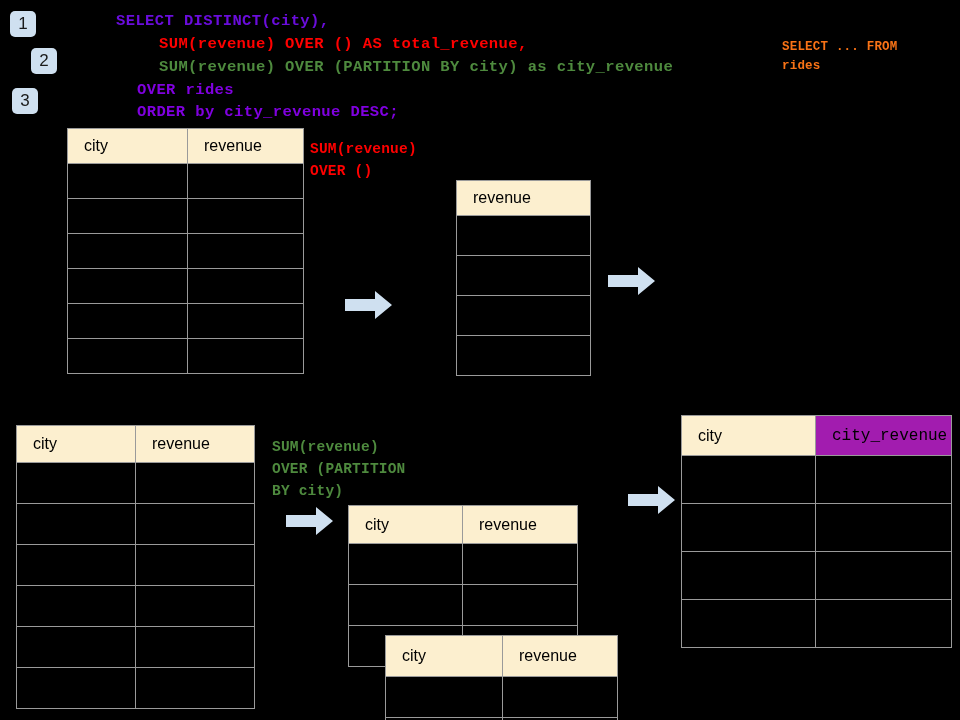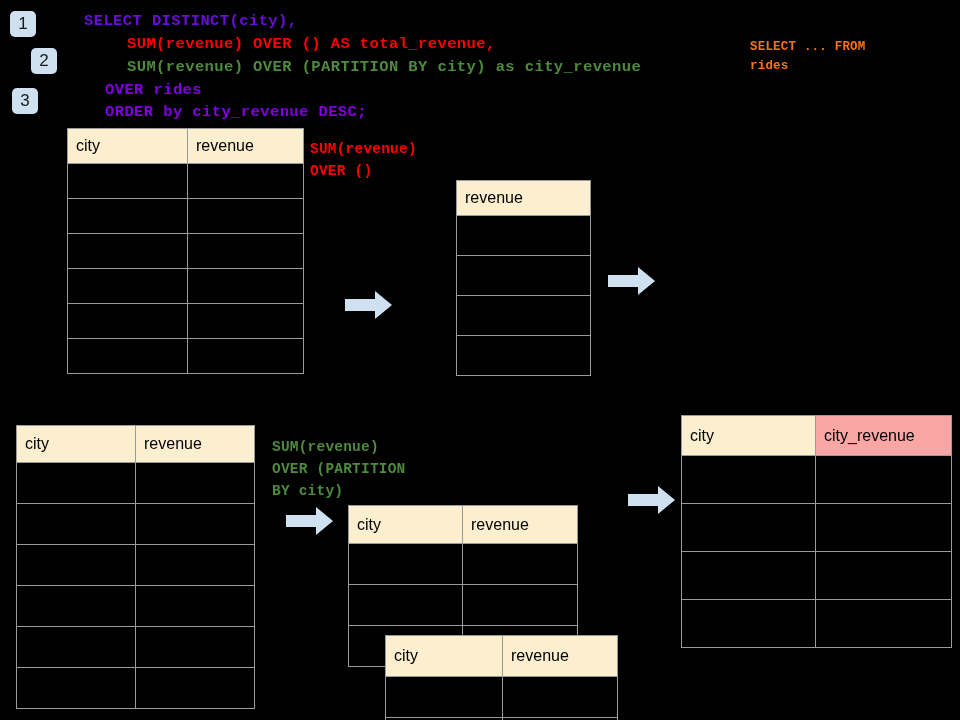--- a/index.html
+++ b/index.html
@@ -32,20 +32,21 @@
   }
 
   
   .code {
     position: absolute;
     font-family: "Liberation Mono", monospace;
     font-size: 15.5px;
     letter-spacing: 0.4px;
     white-space: pre;
     font-weight: bold;
+    margin-left: 32px;
   }
   .code.small {
     font-size: 12.5px;
     letter-spacing: 0.2px;
     line-height: 19px;
   }
 
   
   .annot {
     position: absolute;
@@ -70,21 +71,21 @@
     margin: 0;
     background: #000000;
   }
   .tbl th {
     background: #fcefcf;
     color: #000000;
     font-family: "Liberation Sans", sans-serif;
     font-weight: normal;
     font-size: 16px;
     text-align: left;
-    padding: 0 0 0 8px;
+    padding: 0 0 0 16px;
     border-color: #9a9a9a;
   }
 
   
   .arrow {
     position: absolute;
   }
 </style>
 </head>
 <body>
@@ -255,21 +256,21 @@
       </tbody>
     </table>
     <table class="tbl" style="left: 681px; top: 415px;">
       <colgroup>
         <col style="width: 134px;">
         <col style="width: 136px;">
       </colgroup>
       <thead>
         <tr style="height: 40px;">
           <th style="background: rgb(252, 239, 207);">city</th>
-          <th style="background: #fca5a5;">city_revenue</th>
+          <th style="background: #a21caf; font-family: Liberation Mono, monospace;">city_revenue</th>
         </tr>
       </thead>
       <tbody>
         <tr style="height: 48px;">
           <td>&nbsp;</td>
           <td>&nbsp;</td>
         </tr>
         <tr style="height: 48px;">
           <td>&nbsp;</td>
           <td>&nbsp;</td>

